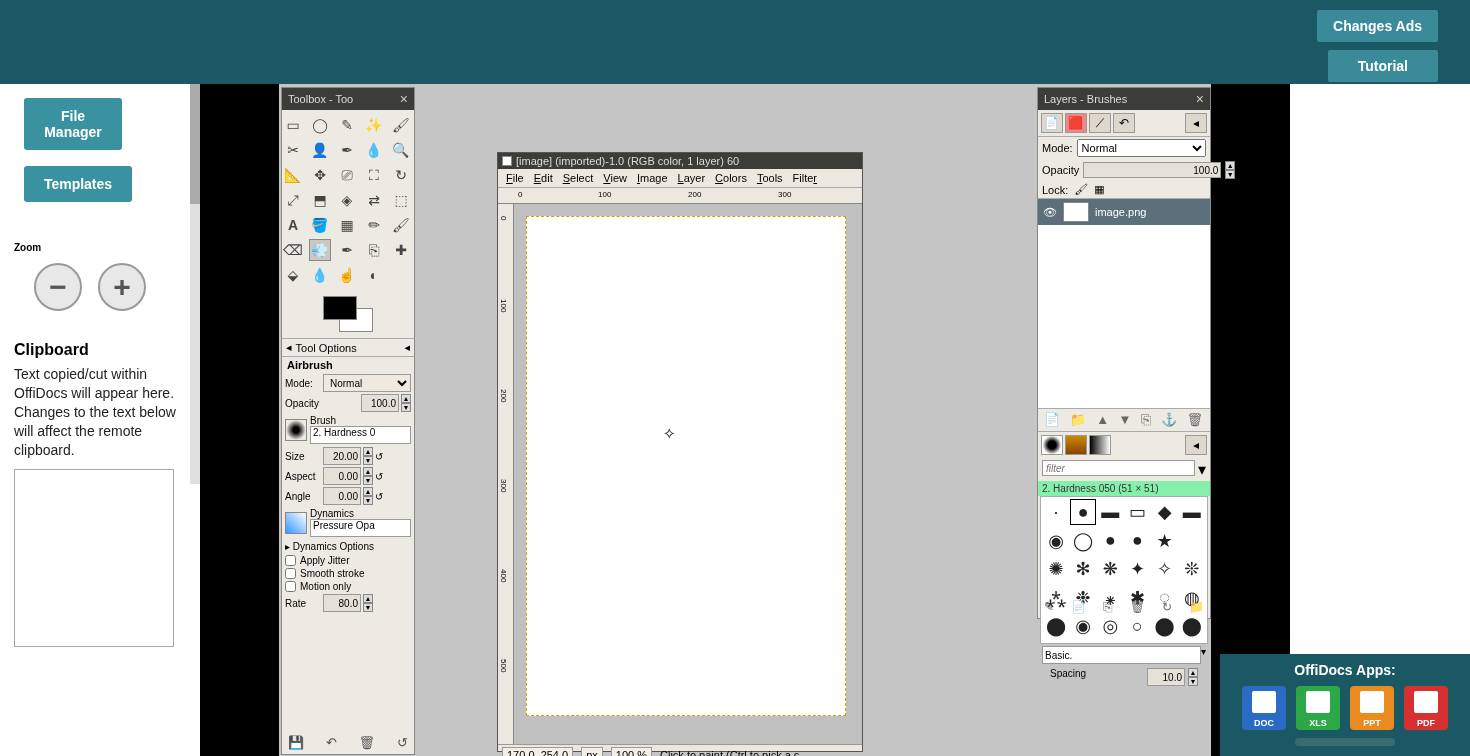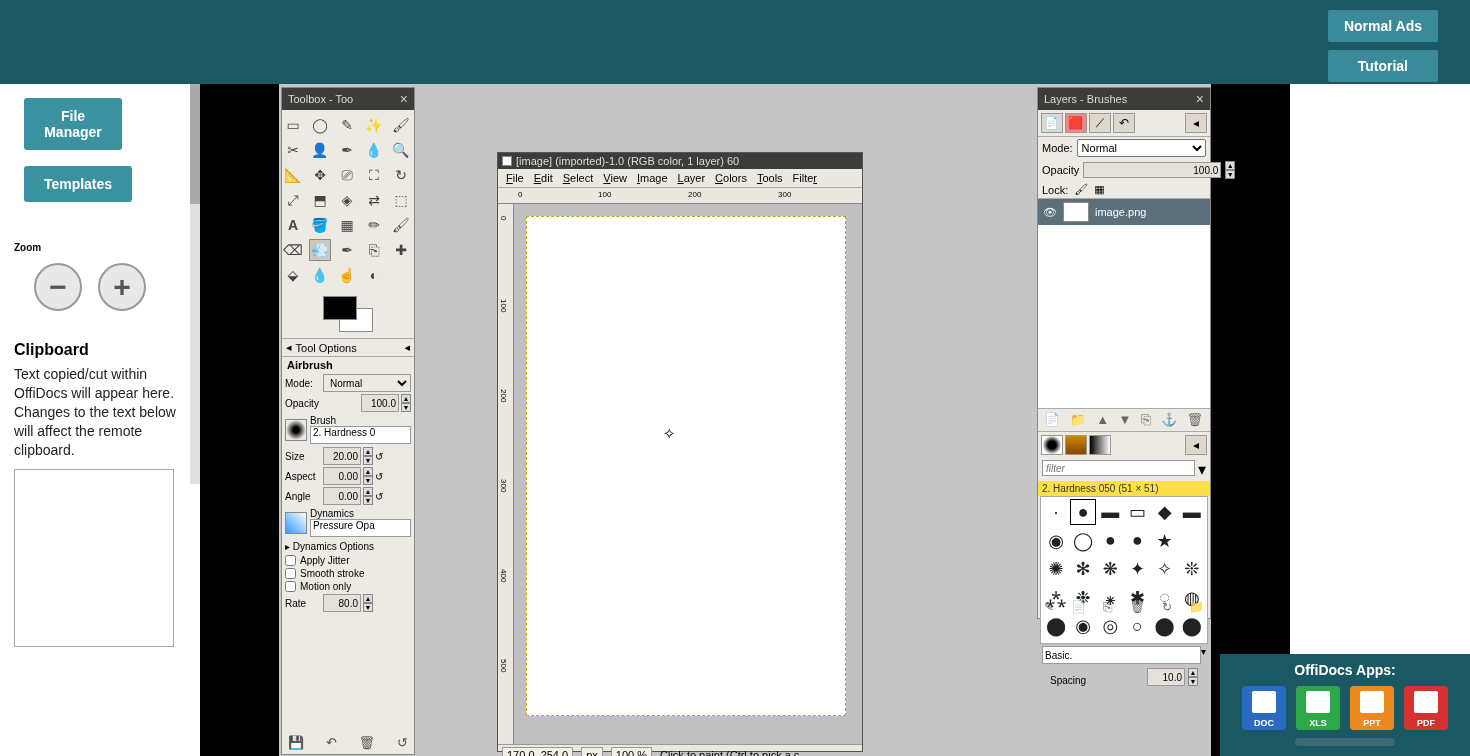--- a/index.html
+++ b/index.html
@@ -102,27 +102,27 @@
 .layer-thumb { width: 26px; height: 20px; background: #fff; border: 1px solid #888; }
 .layer-btns { display: flex; justify-content: space-around; padding: 3px 2px; border-bottom: 1px solid #aaa; font-size: 13px; color: #666; }
 .layer-btns span { cursor: pointer; }
 .brush-tabs { display: flex; gap: 2px; padding: 3px; }
 .brush-tab { width: 22px; height: 20px; border: 1px solid #999; cursor: pointer; }
 .brush-tab.b1 { background: radial-gradient(circle, #000 30%, #fff 70%); }
 .brush-tab.b2 { background: linear-gradient(#c80, #840); }
 .brush-tab.b3 { background: linear-gradient(90deg, #000, #fff); }
 .brush-filter { display: flex; padding: 2px 4px; gap: 3px; }
 .brush-filter input { flex: 1; font-size: 10px; height: 16px; border: 1px solid #999; font-style: italic; color: #888; padding: 0 3px; }
-.brush-info { font-size: 10px; padding: 2px 4px; color: #333; background: #fde047; }
+.brush-info { font-size: 10px; padding: 2px 4px; color: #333; background: #86efac; }
 .brush-grid { height: 148px; background: #fff; border: 1px solid #aaa; margin: 0 2px; display: grid; grid-template-columns: repeat(6, 1fr); gap: 1px; padding: 2px; overflow: hidden; }
 .br-cell { width: 26px; height: 26px; display: flex; align-items: center; justify-content: center; font-size: 18px; color: #222; }
 .br-cell.sel { border: 1px solid #000; }
 .brush-type-row { display: flex; padding: 2px 4px; font-size: 10px; }
 .brush-type-sel { flex: 1; border: 1px solid #999; height: 18px; font-size: 10px; padding: 0 2px; background: #fff; }
-.spacing-row { display: flex; align-items: flex-end; padding: 2px 12px; font-size: 10px; gap: 3px; }
+.spacing-row { display: flex; align-items: flex-start; padding: 2px 12px; font-size: 10px; gap: 3px; }
 .lp-bottom-icons { position: absolute; bottom: 2px; left: 0; right: 0; display: flex; justify-content: space-between; padding: 2px 6px; font-size: 12px; color: #666; }
 
 
 .right-sidebar { width: 180px; background: #fff; }
 
 
 .offidocs-float { position: absolute; right: 0; bottom: 0; width: 250px; background: #1a5963; padding: 8px 12px 10px; }
 .off-title { text-align: center; color: #fff; font-weight: 700; font-size: 14px; margin-bottom: 8px; }
 .off-apps { display: flex; gap: 10px; justify-content: center; }
 .off-app { width: 44px; height: 44px; border-radius: 4px; display: flex; flex-direction: column; align-items: center; justify-content: flex-end; font-size: 9px; font-weight: 700; color: #fff; padding-bottom: 2px; cursor: pointer; position: relative; }
@@ -130,21 +130,21 @@
 .app-doc { background: #2a6bc4; }
 .app-xls { background: #2ca849; }
 .app-ppt { background: #ea8a1f; }
 .app-pdf { background: #d73030; }
 .off-scroll { margin: 8px auto 0; width: 100px; height: 8px; background: #3a6a72; border-radius: 4px; }
 </style>
 </head>
 <body>
 
 <div class="top-bar">
-  <button class="top-btn btn-remove-ads">Normal Ads</button>
+  <button class="top-btn btn-remove-ads">Changes Ads</button>
   <button class="top-btn btn-tutorial">Tutorial</button>
 </div>
 
 <div class="main">
 
   <div class="left-sidebar">
     <button class="sidebar-btn fm">File Manager</button>
     <button class="sidebar-btn tpl">Templates</button>
     <div class="zoom-section">
       <div class="zoom-title">Zoom</div>

